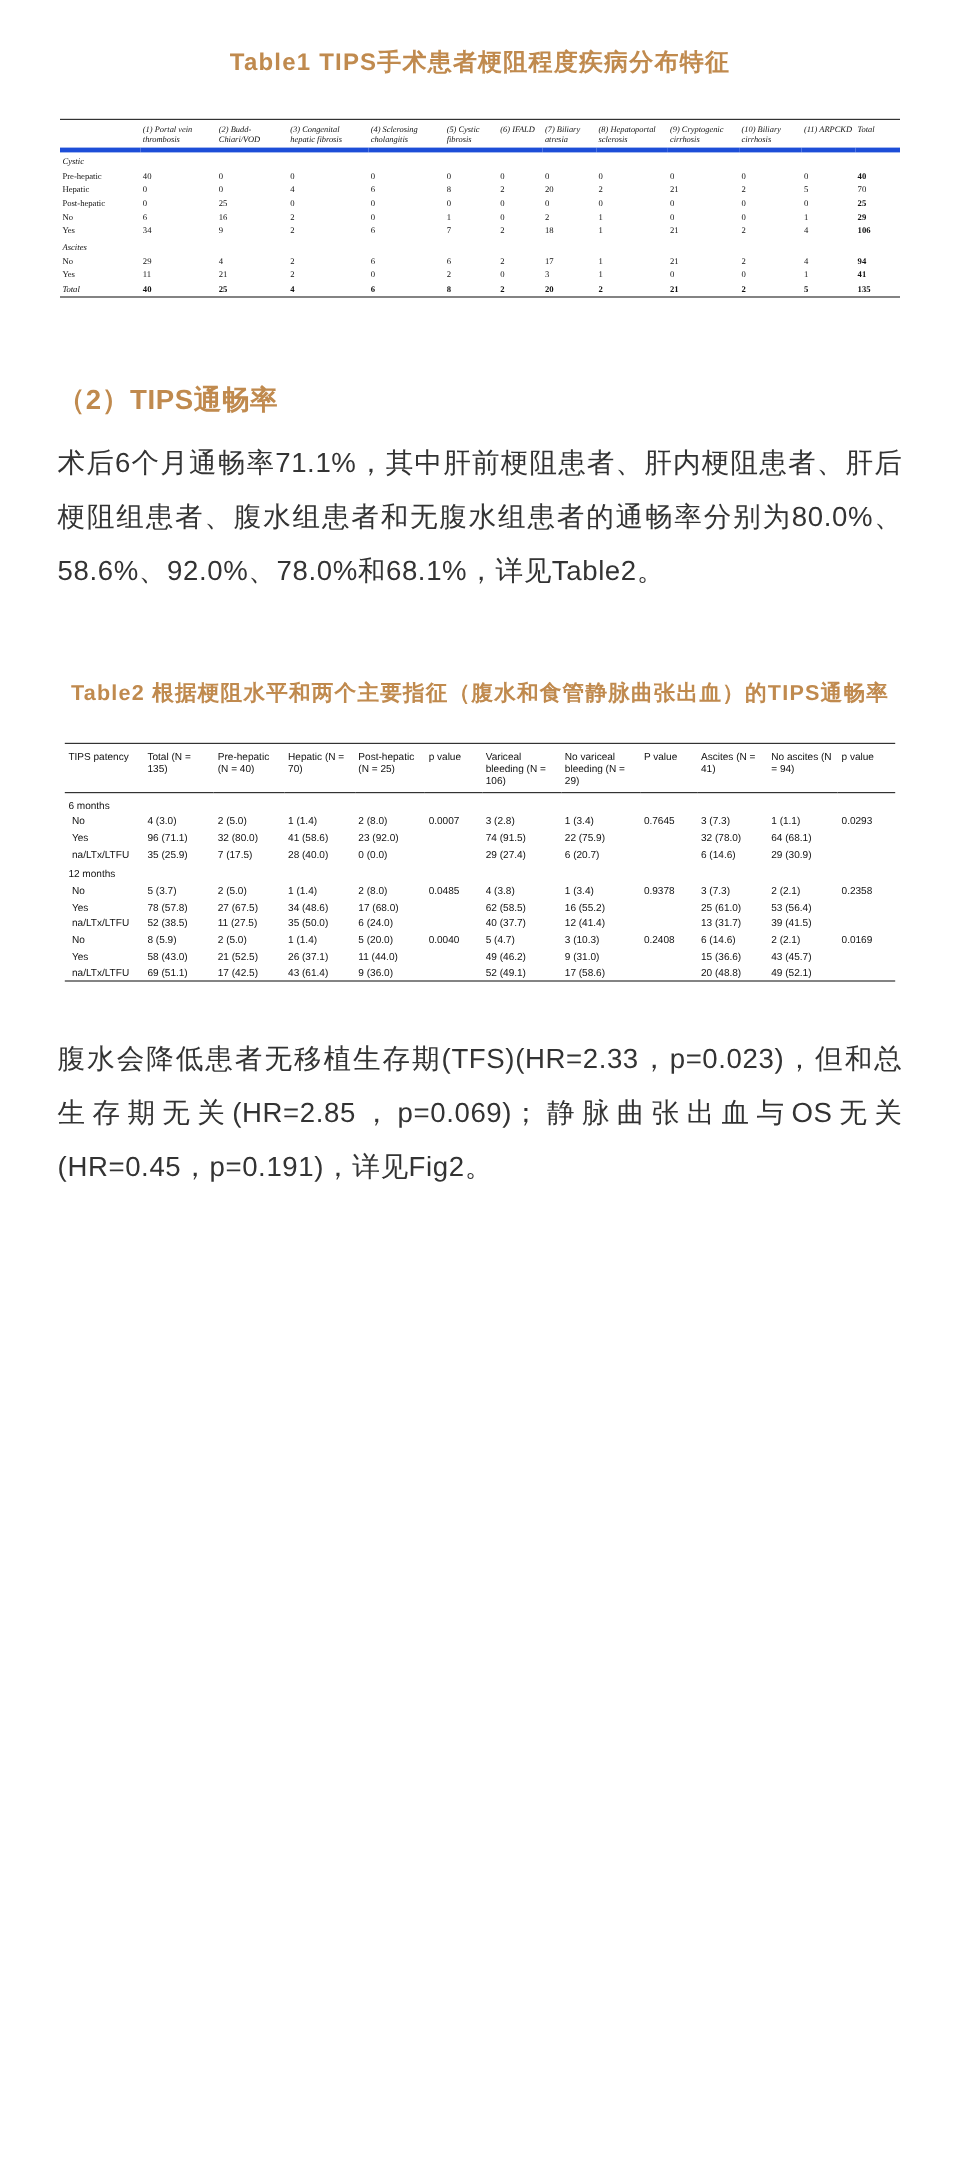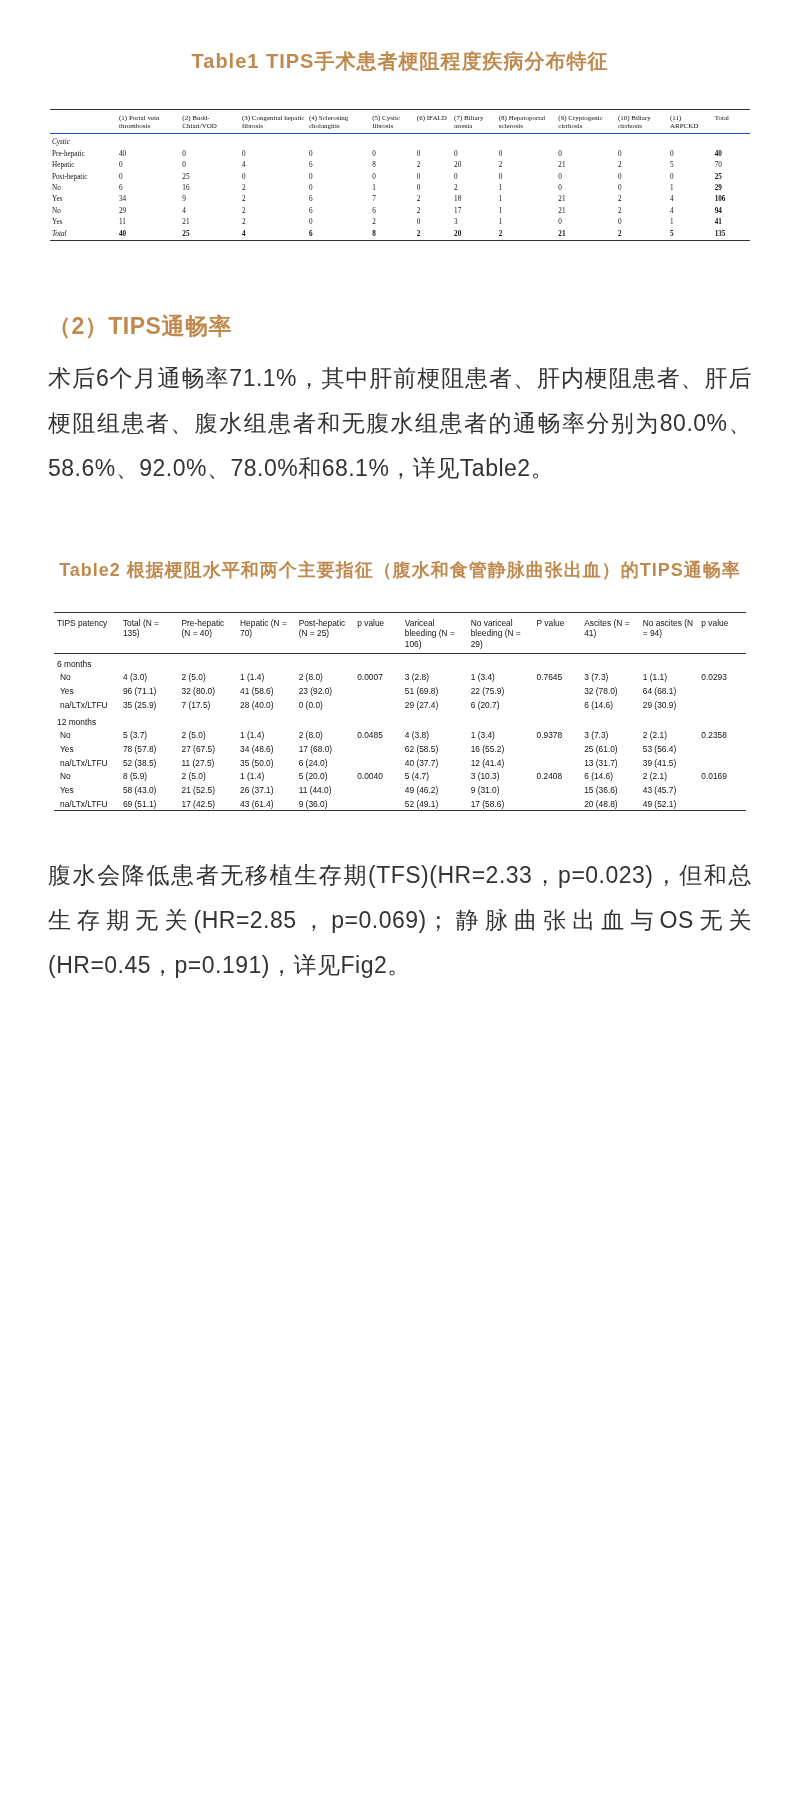--- a/index.html
+++ b/index.html
@@ -19,21 +19,21 @@
     padding: 0 48px;
   }
   .table-caption {
     text-align: center;
     color: #c08a4e;
     font-weight: bold;
     letter-spacing: 1px;
   }
   #caption-1 {
     font-size: 20px;
-    margin-top: 48px;
+    margin-top: 38px;
     margin-bottom: 34px;
   }
   #caption-2 {
     font-size: 18px;
     line-height: 1.75;
     margin-top: 22px;
     margin-bottom: 26px;
     padding: 0 10px;
   }
   .section-heading {
@@ -69,24 +69,25 @@
     color: #111;
   }
   table.sci td, table.sci th {
     padding: 1.6px 2px;
     vertical-align: top;
     text-align: left;
     font-weight: normal;
     line-height: 1.15;
   }
   table.sci thead th {
-    border-bottom: 1px solid #1d4ed8;
+    border-bottom: 4px solid #1d4ed8;
     font-size: 7px;
     padding-bottom: 3px;
     padding-top: 4px;
+    font-style: italic;
   }
   table.sci thead th.num, table.sci td.num { text-align: left; }
   .grp {
     font-style: italic;
     font-weight: normal;
     padding-top: 4px !important;
   }
   .rowlabel { white-space: nowrap; }
   .tot-row td { padding-bottom: 4px; }
   .italic { font-style: italic; }
@@ -219,20 +220,23 @@
             <td class="num">7</td>
             <td class="num">2</td>
             <td class="num">18</td>
             <td class="num">1</td>
             <td class="num">21</td>
             <td class="num">2</td>
             <td class="num">4</td>
             <td class="num" style="font-weight: bold;">106</td>
           </tr>
           <tr>
+            <td class="grp" colspan="13">Ascites</td>
+          </tr>
+          <tr>
             <td class="rowlabel">No</td>
             <td class="num">29</td>
             <td class="num">4</td>
             <td class="num">2</td>
             <td class="num">6</td>
             <td class="num">6</td>
             <td class="num">2</td>
             <td class="num">17</td>
             <td class="num">1</td>
             <td class="num">21</td>
@@ -319,21 +323,21 @@
             <td class="nowrap">1 (1.1)</td>
             <td class="nowrap">0.0293</td>
           </tr>
           <tr>
             <td class="sub">Yes</td>
             <td class="nowrap">96 (71.1)</td>
             <td class="nowrap">32 (80.0)</td>
             <td class="nowrap">41 (58.6)</td>
             <td class="nowrap">23 (92.0)</td>
             <td class="nowrap"></td>
-            <td class="nowrap">51 (69.8)</td>
+            <td class="nowrap">74 (91.5)</td>
             <td class="nowrap">22 (75.9)</td>
             <td class="nowrap"></td>
             <td class="nowrap">32 (78.0)</td>
             <td class="nowrap">64 (68.1)</td>
             <td class="nowrap"></td>
           </tr>
           <tr>
             <td class="sub">na/LTx/LTFU</td>
             <td class="nowrap">35 (25.9)</td>
             <td class="nowrap">7 (17.5)</td>

